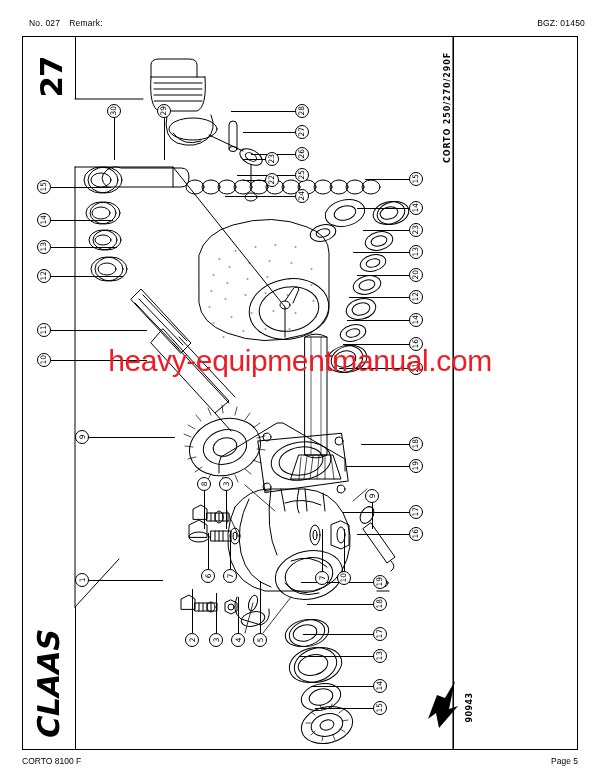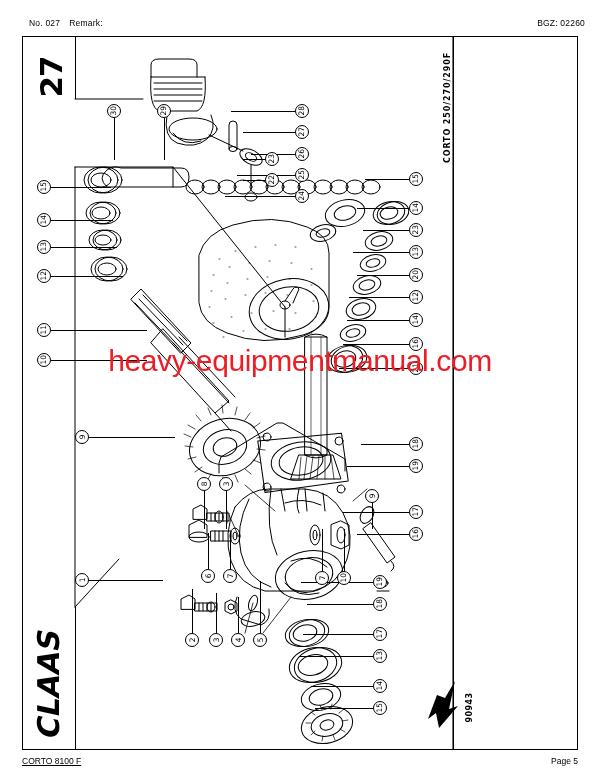--- a/index.html
+++ b/index.html
@@ -130,21 +130,21 @@
     pointer-events: none;
   }
 
   
   #footer {
     position: absolute;
     left: 0; top: 756px; width: 600px; height: 16px;
   }
   #footer .ftr-left {
     position: absolute; left: 22px; top: 0;
-    font-size: 8.5px; white-space: nowrap; text-decoration: underline;
+    font-size: 8.5px; white-space: nowrap;
   }
   #footer .ftr-right {
     position: absolute; right: 22px; top: 0;
     font-size: 8.5px; white-space: nowrap;
   }
 
   
   .callout { position: absolute; }
   .callout .bub {
     position: absolute; left: 0; top: 0;
@@ -169,21 +169,21 @@
     width: 0; border-left: 0.9px solid #000;
   }
 </style>
 </head>
 <body>
 
 <div id="header">
   <div class="hdr-left">
     <span class="no">No. 027</span><span>Remark:</span>
   </div>
-  <div class="hdr-right">BGZ: 02260</div>
+  <div class="hdr-right">BGZ: 01450</div>
 </div>
 
 <div id="sheet">
 
   <div class="sheet-vrule" id="vrule-top"></div>
   <div class="sheet-vrule" id="vrule-bottom"></div>
   <div class="sheet-vrule" id="vrule-right"></div>
 
   <div id="page-no">
     <span>27</span>

